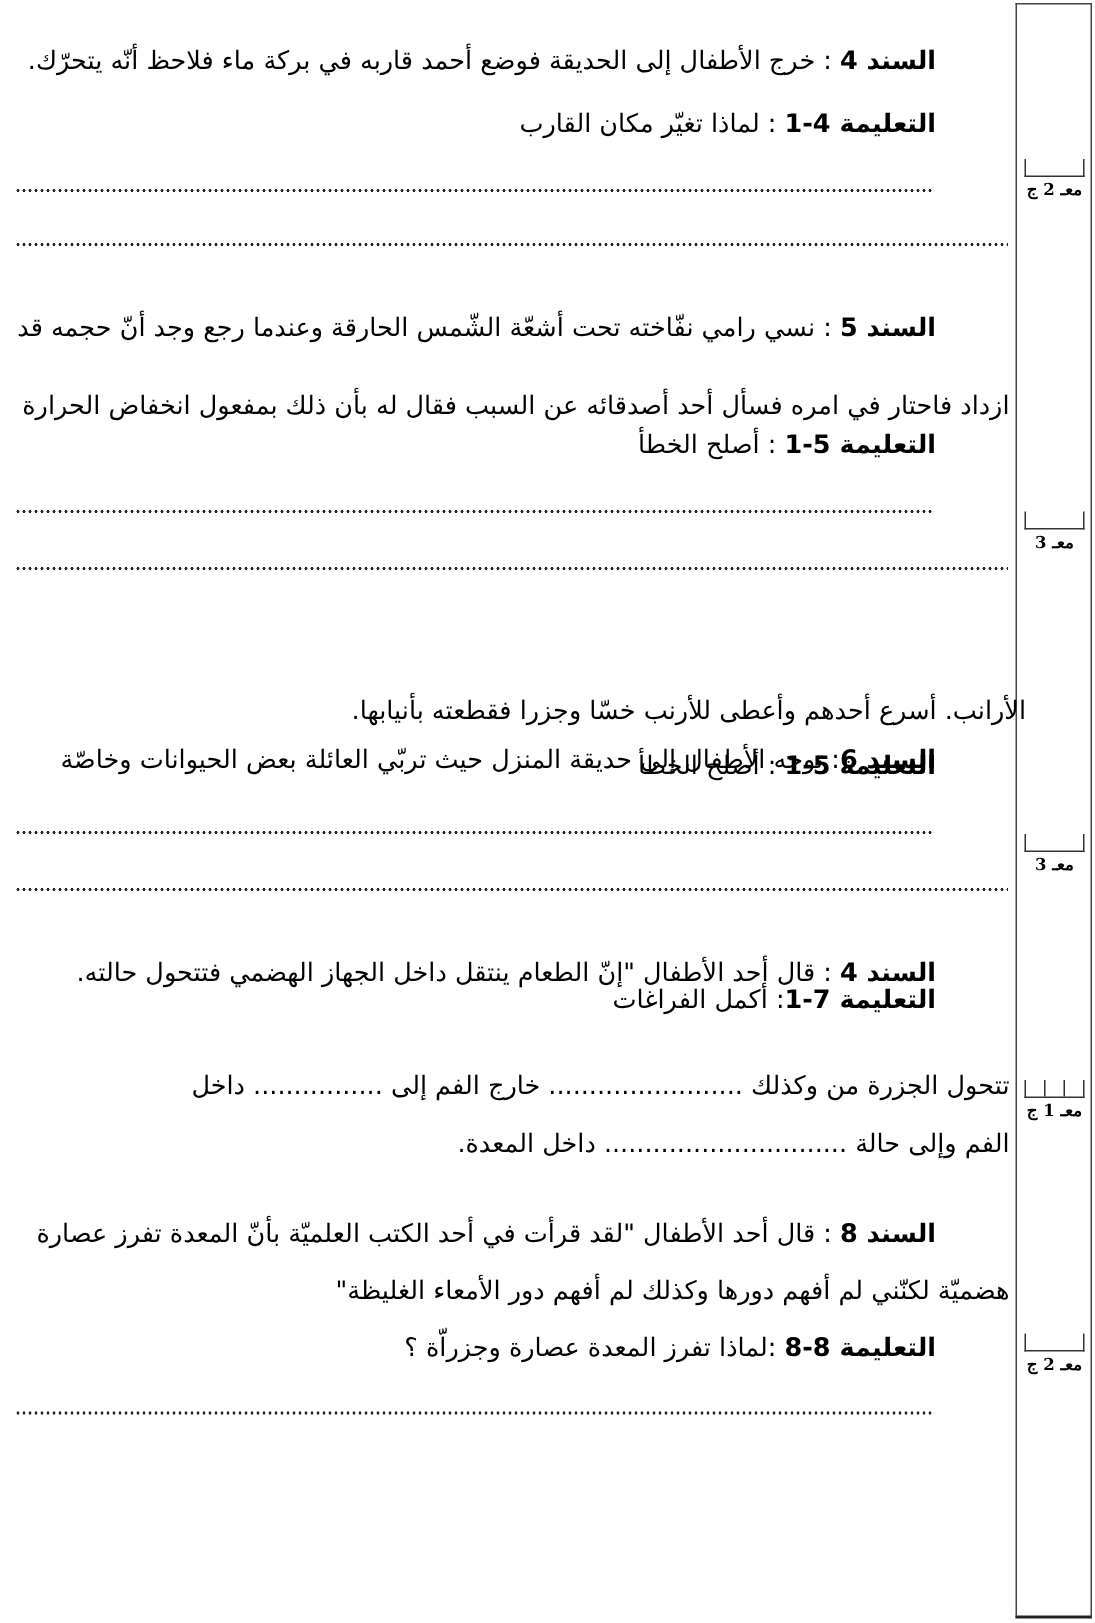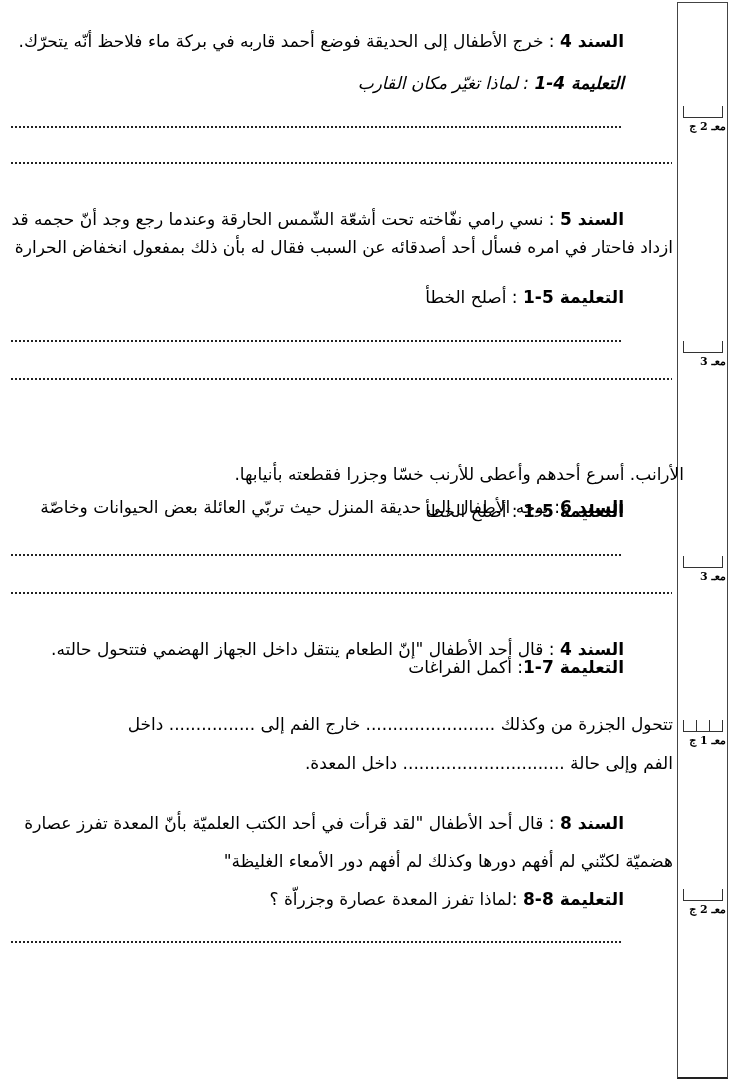--- a/index.html
+++ b/index.html
@@ -23,21 +23,21 @@
       height: 1074px;
       border-left: 1px solid #444;
       border-right: 1px solid #444;
       border-top: 1px solid #444;
       border-bottom: 2px solid #222;
     }
     .score {
       position: absolute;
       left: 680px;
       width: 46px;
-      text-align: right;
+      text-align: center;
     }
     .score-box {
       height: 11px;
       border-left: 1px solid #333;
       border-right: 1px solid #333;
       border-bottom: 1px solid #333;
       margin: 0 3px 0 3px;
       display: flex;
     }
     .score-box .cell {
@@ -71,32 +71,32 @@
     }
     .dots.short { left: 10px; width: 613px; }
     .dots.long  { left: 10px; width: 662px; }
   </style>
 </head>
 <body>
 
 <div class="margin-col"></div>
 
 <div class="line" style="right:106px; top:30px;"><b>السند 4</b><span> : خرج الأطفال إلى الحديقة فوضع أحمد قاربه في بركة ماء فلاحظ أنّه يتحرّك.</span></div>
-<div class="line" style="right:106px; top:72px;font-style:italic;"><b>التعليمة 4-1</b><span> : لماذا تغيّر مكان القارب</span></div>
+<div class="line" style="right:106px; top:72px;"><b>التعليمة 4-1</b><span> : لماذا تغيّر مكان القارب</span></div>
 <div class="dots short" style="top:126px;"></div>
 <div class="dots long" style="top:162px;"></div>
 <div class="score" style="top:106px;">
   <div class="score-box">
       <div class="cell"></div>
     </div>
   <div class="score-label">معـ 2 ج</div>
 </div>
 
 <div class="line" style="right:106px; top:208px;"><b>السند 5</b><span> : نسي رامي نفّاخته تحت أشعّة الشّمس الحارقة وعندما رجع وجد أنّ حجمه قد</span></div>
-<div class="line" style="right:57px; top:236px;">ازداد فاحتار في امره فسأل أحد أصدقائه عن السبب فقال له بأن ذلك بمفعول انخفاض الحرارة</div>
+<div class="line" style="right:57px; top:260px;">ازداد فاحتار في امره فسأل أحد أصدقائه عن السبب فقال له بأن ذلك بمفعول انخفاض الحرارة</div>
 <div class="line" style="right:106px; top:286px;"><b>التعليمة 5-1</b><span> : أصلح الخطأ</span></div>
 <div class="dots short" style="top:340px;"></div>
 <div class="dots long" style="top:378px;"></div>
 <div class="score" style="top:341px;">
   <div class="score-box">
       <div class="cell"></div>
     </div>
   <div class="score-label">معـ 3</div>
 </div>
 

